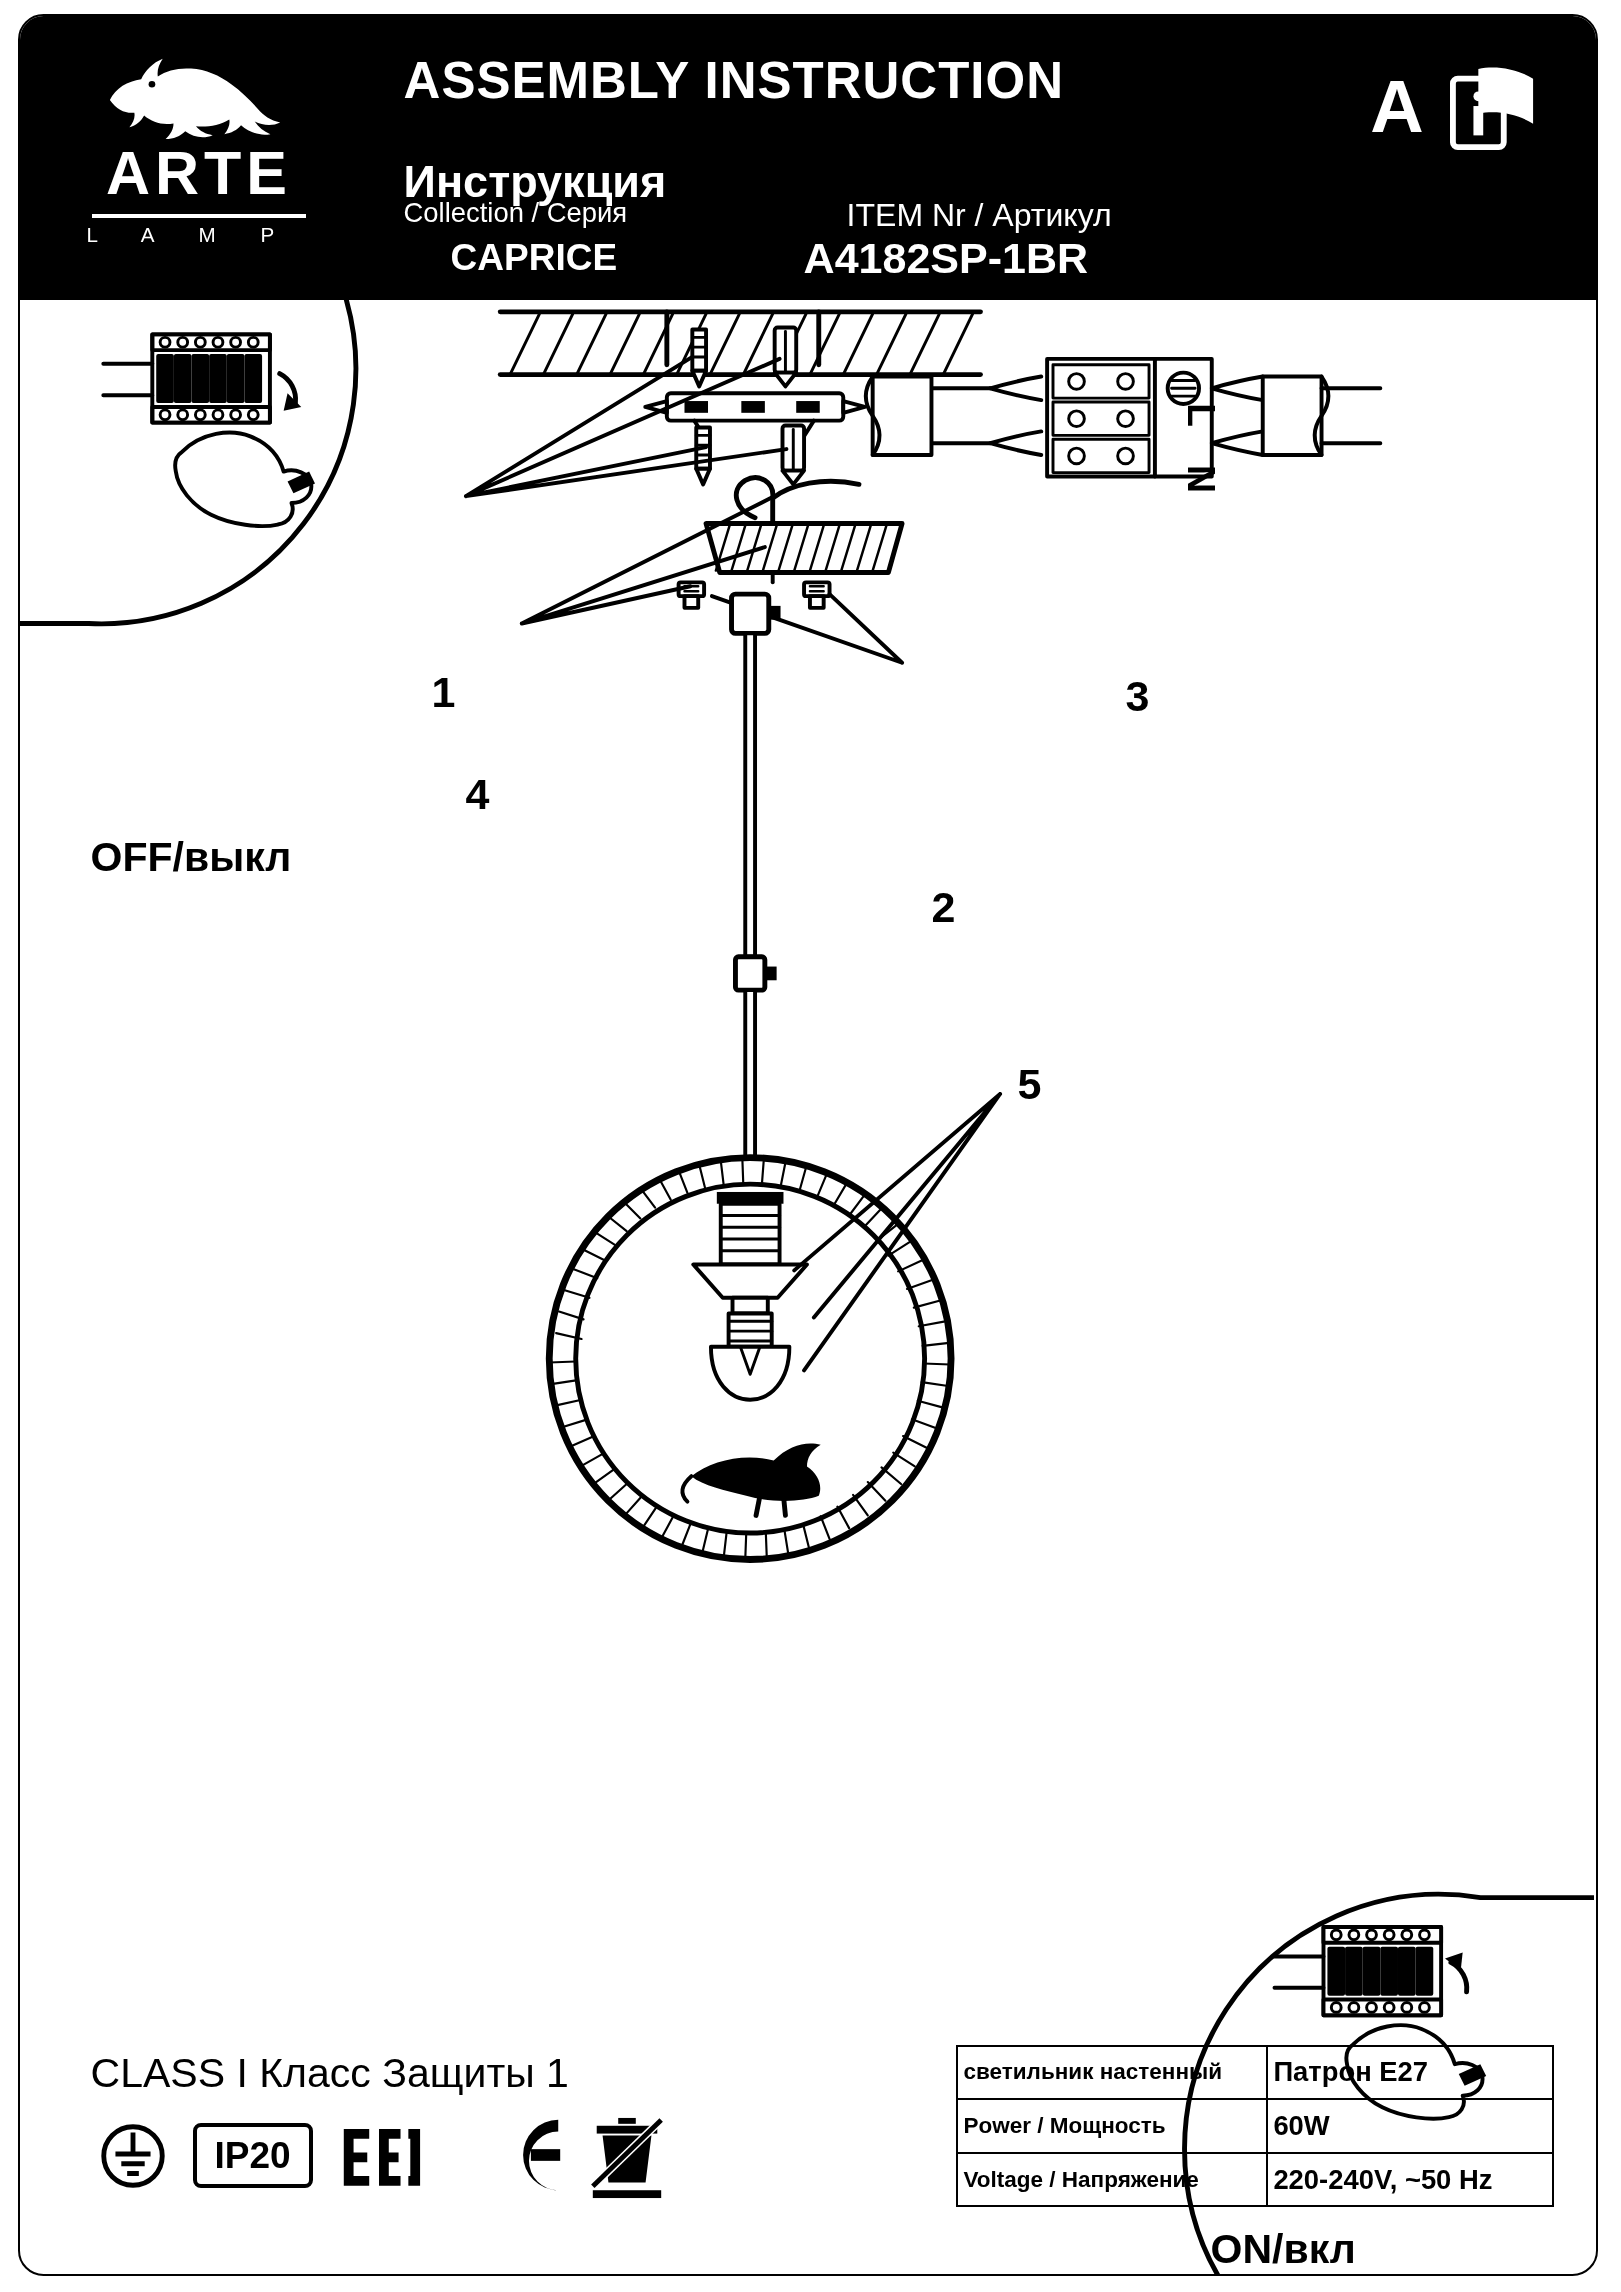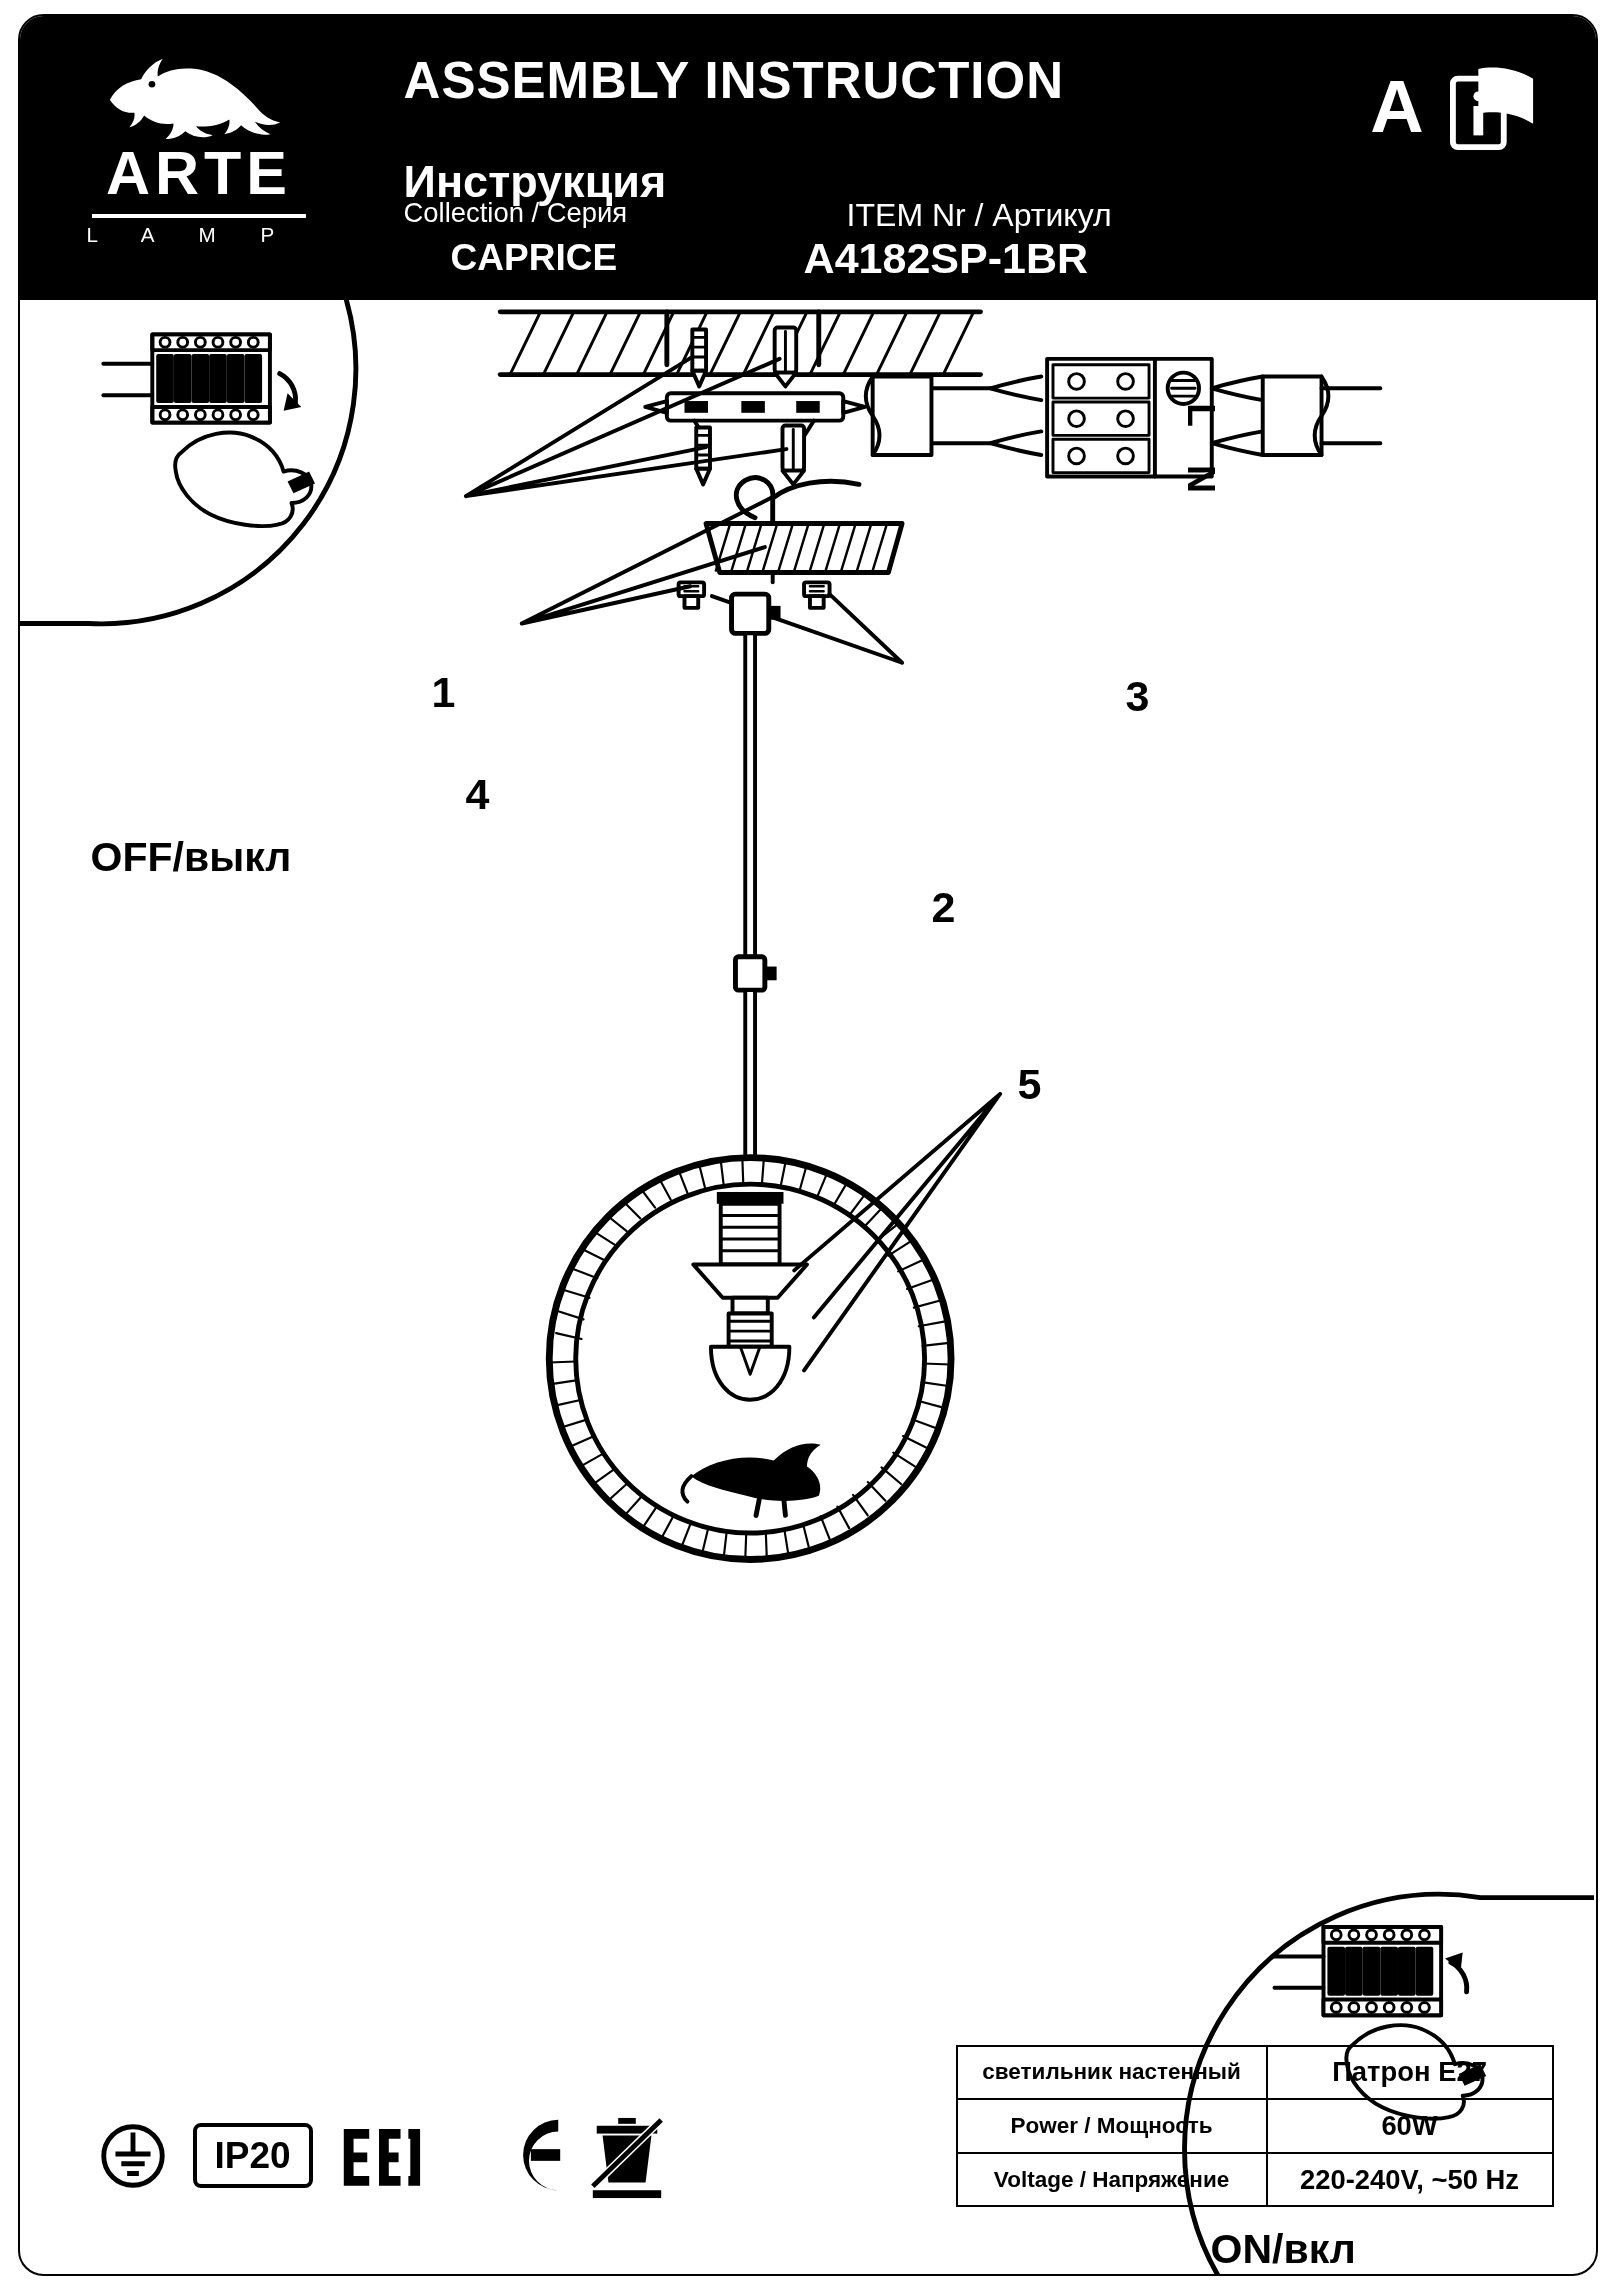--- a/index.html
+++ b/index.html
@@ -32,21 +32,21 @@
 
   .off-label{position:absolute;left:71px;top:534px;font-size:41px;font-weight:bold;}
   .on-label{position:absolute;left:1191px;top:1926px;font-size:41px;font-weight:bold;}
 
   
   .class-text{position:absolute;left:71px;top:2034px;font-size:41px;}
   .marks{position:absolute;left:71px;top:2107px;height:78px;}
   .ip-box{position:absolute;left:173px;top:2107px;width:120px;height:65px;border:4.9px solid #000;border-radius:8px;box-sizing:border-box;text-align:center;font-size:37px;font-weight:bold;line-height:57px;}
 
   .spec{position:absolute;left:936px;top:2029px;width:598px;border:2.9px solid #000;border-collapse:collapse;}
-  .spec td{border:2.9px solid #000;text-align:center;padding:9.8px 5.9px;font-size:22.5px;font-weight:bold;}
+  .spec td{border:2.9px solid #000;text-align:left;padding:9.8px 5.9px;font-size:22.5px;font-weight:bold;}
   .spec tr td:first-child{width:52%;}
   .spec .big{font-size:27.4px;}
 </style>
 </head>
 <body>
 
 <div class="page">
   <div class="sheet">
 
     <div class="header">
@@ -389,20 +389,21 @@
       <div class="num" style="left:412px;top:368px;">1</div>
       <div class="num" style="left:912px;top:583px;">2</div>
       <div class="num" style="left:1106px;top:372px;">3</div>
       <div class="num" style="left:446px;top:470px;">4</div>
       <div class="num" style="left:998px;top:760px;">5</div>
 
       <div class="off-label">OFF/выкл</div>
       <div class="on-label">ON/вкл</div>
     </div>
 
+    <div class="class-text">CLASS I Класс Защиты 1</div>
 
     <svg class="marks" style="left:71px;top:2101px;width:84px;height:78px;position:absolute;" viewBox="0 0 86 80">
       <circle cx="43" cy="40" r="30" fill="none" stroke="#000" stroke-width="5"></circle>
       <line x1="43" y1="16" x2="43" y2="36" stroke="#000" stroke-width="5"></line>
       <line x1="25" y1="38" x2="61" y2="38" stroke="#000" stroke-width="5"></line>
       <line x1="31" y1="48" x2="55" y2="48" stroke="#000" stroke-width="5"></line>
       <line x1="37" y1="58" x2="49" y2="58" stroke="#000" stroke-width="5"></line>
     </svg>
 
     <div class="ip-box">IP20</div>

